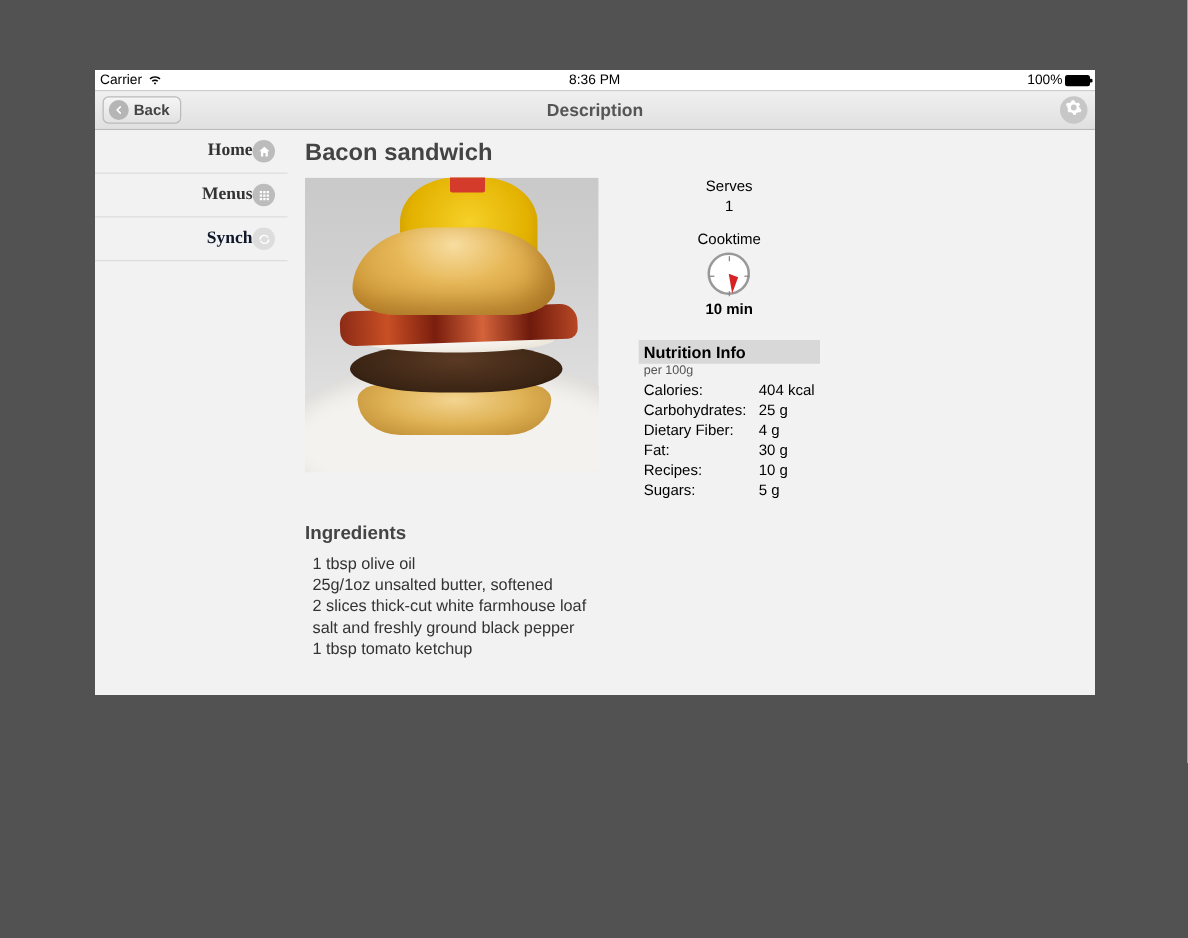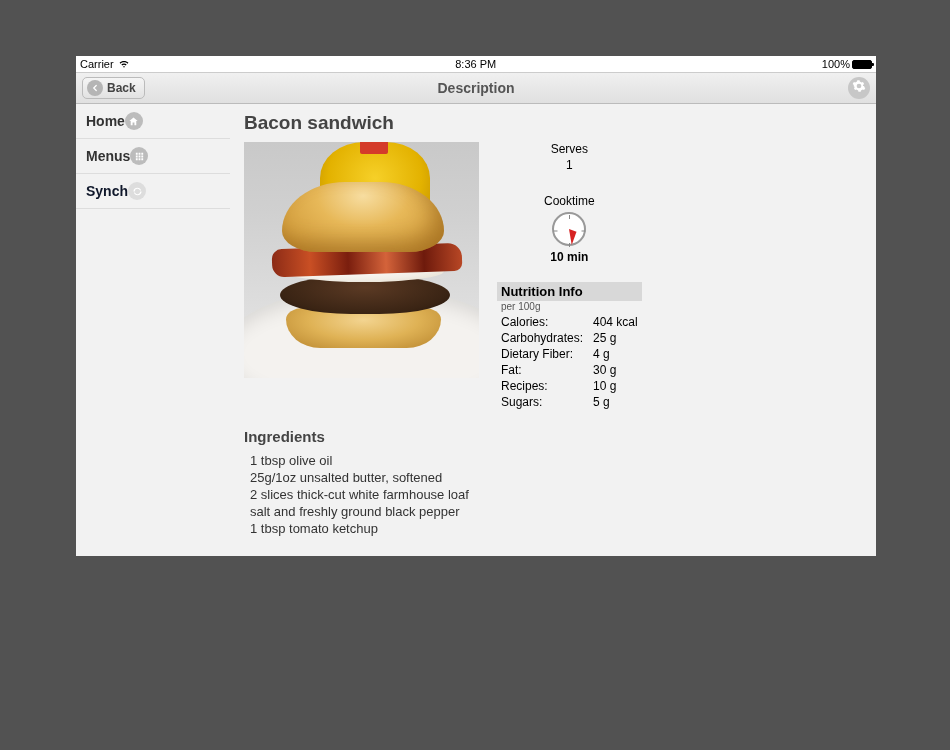--- a/index.html
+++ b/index.html
@@ -90,68 +90,69 @@
     background: #f2f2f2;
     overflow: hidden;
   }
   .sidebar {
     width: 154px;
     background: #f2f2f2;
   }
   .side-item {
     display: flex;
     align-items: center;
-    justify-content: flex-start;
+    justify-content: flex-end;
     padding: 8px 10px;
     border-bottom: 1px solid #ddd;
     font-size: 14px;
     font-weight: bold;
     color: #333;
     cursor: pointer;
+    font-family: Liberation Serif, serif;
   }
   .side-item.disabled { color: #0f172a; }
   .side-icon {
     width: 18px; height: 18px; border-radius: 50%; background: #bcbcbc; display:flex; align-items:center; justify-content:center;
   }
   .side-item.disabled .side-icon { background: #ddd; }
   .side-icon svg { width:11px; height:11px; fill:#fff; }
 
   .content {
     flex: 1;
     padding: 8px 14px;
     overflow: auto;
   }
   .recipe-title {
     font-size: 19px;
     font-weight: bold;
     color: #444;
     margin-bottom: 8px;
   }
-  .top-row { display: flex; gap: 18px;}
+  .top-row { display: flex; gap: 32px;}
   .photo {
     width: 235px; height: 236px; background: #fff;
     position: relative;
     overflow: hidden;
   }
   
   .photo .bg { position:absolute; inset:0; background: linear-gradient(#c9c9c9 0%, #d0d0d0 30%, #e8e8e8 100%);}
   .photo .mustard { position:absolute; left:76px; top:0; width:110px; height:90px; background: radial-gradient(ellipse at 50% 40%, #f6d028 0%, #e3b200 60%, #b88600 100%); border-radius: 40% 40% 30% 30%;}
   .photo .mustard .cap { position:absolute; left:40px; top:-8px; width:28px; height:20px; background:#d43b2a; border-radius:4px 4px 2px 2px;}
   .photo .plate { position:absolute; left:-20px; bottom:-30px; width:290px; height:120px; background:#f4f2ef; border-radius:50%; box-shadow: inset 0 6px 20px rgba(0,0,0,0.12);}
   .photo .bun-top { position:absolute; left:38px; top:40px; width:162px; height:70px; background: radial-gradient(ellipse at 50% 20%, #f7dda0 0%, #e7b858 40%, #c8902f 100%); border-radius: 90px 90px 50px 50px / 70px 70px 30px 30px; box-shadow: inset -10px -10px 20px rgba(120,70,10,0.4);}
   .photo .bacon { position:absolute; left:28px; top:104px; width:190px; height:28px; background: linear-gradient(90deg,#8c2b16,#c94f24 20%,#7a1e0e 40%,#d4633a 60%,#6e1a0c 80%,#b84725); border-radius: 10px 14px 8px 12px; transform: rotate(-2deg);}
   .photo .egg { position:absolute; left:40px; top:118px; width:160px; height:22px; background: radial-gradient(ellipse at 40% 40%, #fff 0%, #f2eee6 60%, #e0d8c7 100%); border-radius: 50%;}
   .photo .patty { position:absolute; left:36px; top:134px; width:170px; height:38px; background: radial-gradient(ellipse at 50% 30%, #5b3a24 0%, #3a2414 70%, #1f120a 100%); border-radius: 50% / 60%;}
   .photo .bun-bot { position:absolute; left:42px; top:166px; width:155px; height:40px; background: radial-gradient(ellipse at 50% 30%, #f3d490 0%, #dfb255 50%, #b8852d 100%); border-radius: 30px 30px 60px 60px / 20px 20px 50px 50px;}
 
   .meta-col { display:flex; flex-direction:column; gap: 6px; font-size:12px; min-width:110px;}
   .serves-box { text-align:center; }
   .serves-label { }
   .serves-val { font-weight:normal; margin-top:2px;}
-  .cook-box { text-align:center; margin-top:16px;}
+  .cook-box { text-align:center; margin-top:6px;}
   .clock {
     width:34px; height:34px; border:2px solid #999; border-radius:50%; margin:4px auto; position:relative; background:#fff;
   }
   .clock .slice {
     position:absolute; left:50%; top:50%; width:0; height:0;
     border-left: 8px solid transparent;
     border-top: 14px solid #d62222;
     transform-origin: top left;
     transform: rotate(20deg);
   }

